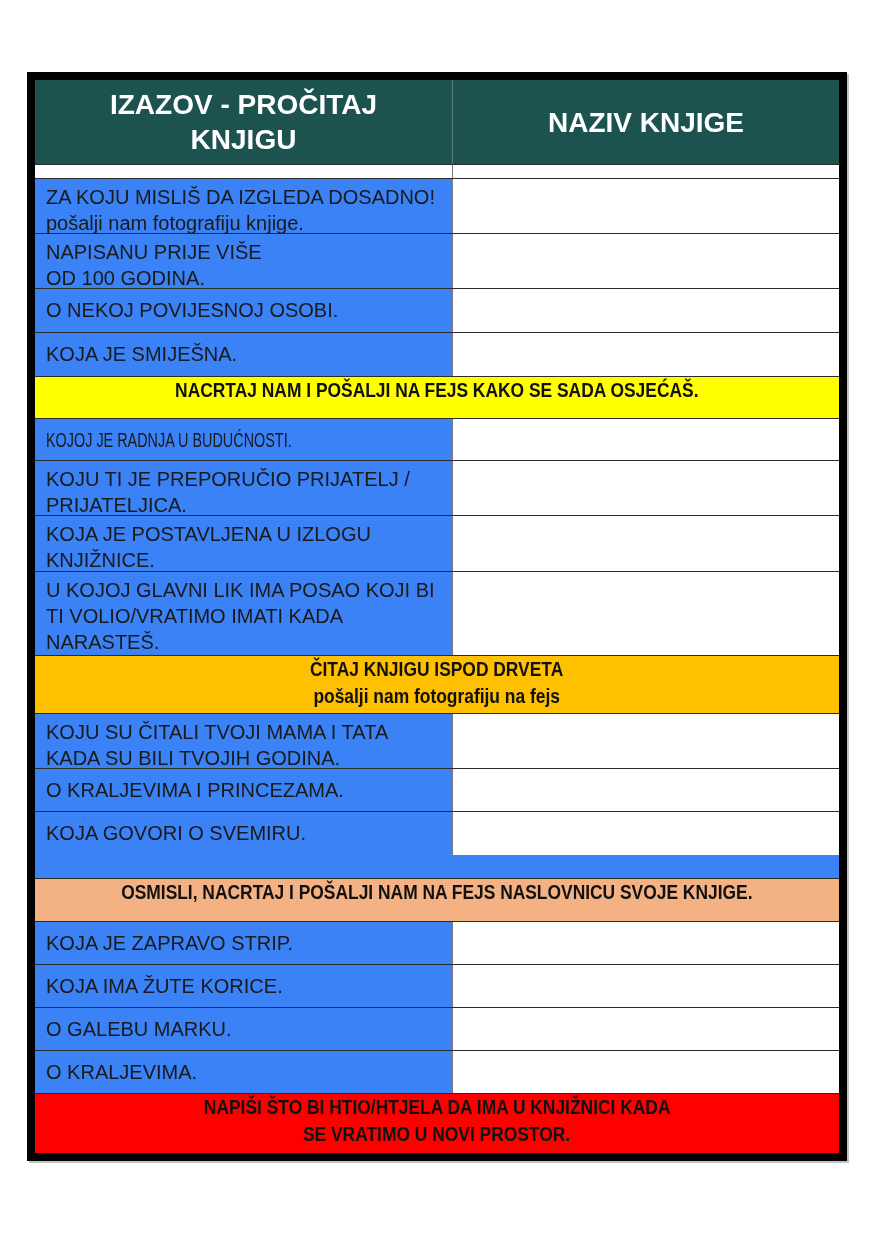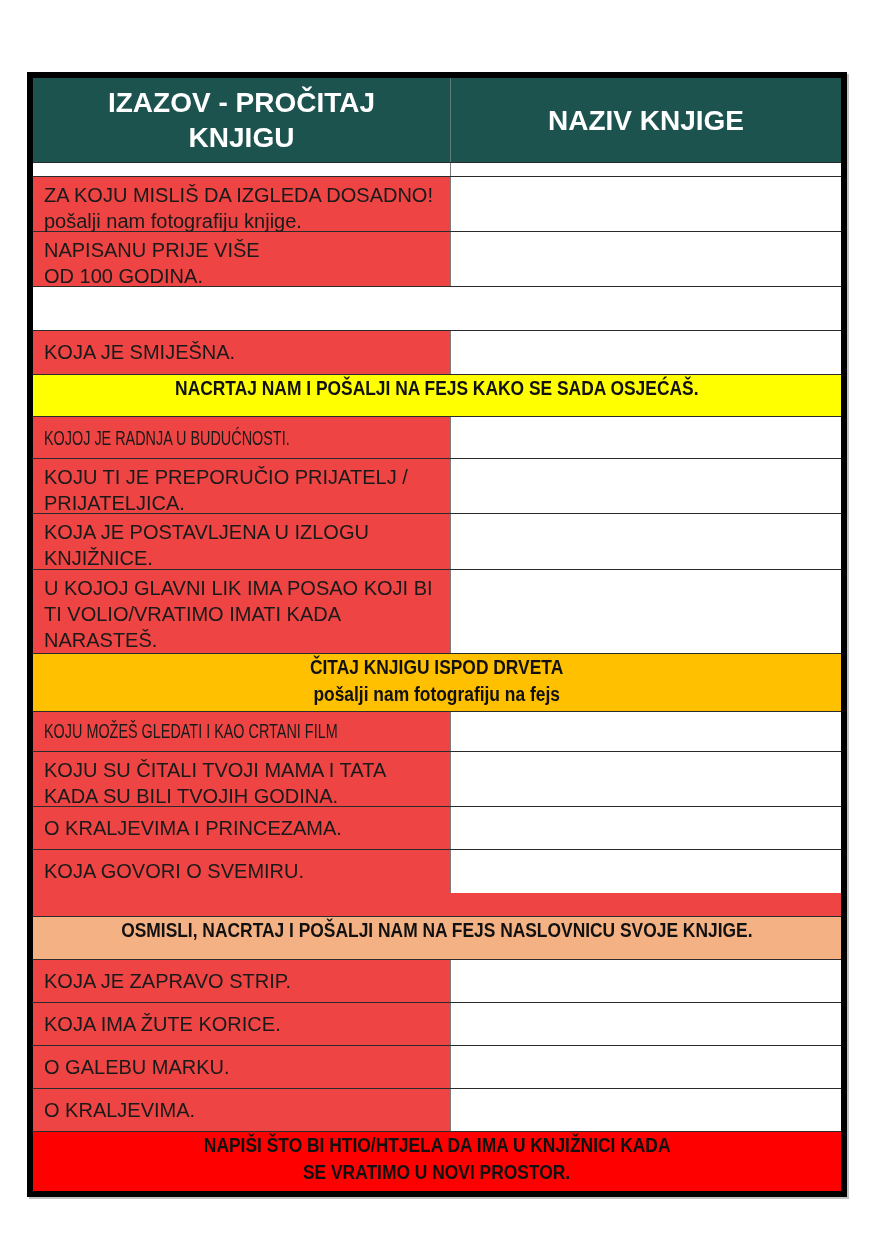--- a/index.html
+++ b/index.html
@@ -8,23 +8,23 @@
     width: 878px; height: 1241px;
     background: #ffffff;
     font-family: "Liberation Sans", sans-serif;
     color: #1a1a1a;
     overflow: hidden;
   }
   .doc-table {
     position: absolute;
     left: 27px; top: 72px;
     width: 820px;
-    border: 6px solid #000000;
+    border: 8px solid #000000;
     box-shadow: 2px 2px 0 rgba(120,120,120,.45);
-    background: #ef4444;
+    background: #3b82f6;
     box-sizing: border-box;
   }
   .row { display: flex; box-sizing: border-box; }
   .row + .row { border-top: 1px solid #2b2b2b; }
 
   
   .hdr-row { background: #1D534F; }
   .hdr-cell {
     display: flex; align-items: center; justify-content: center;
     text-align: center;
@@ -102,20 +102,23 @@
 
     <div class="row" style="height:55px">
       <div class="cell-l">
         <span class="ln">NAPISANU PRIJE VIŠE</span>
         <span class="ln">OD 100 GODINA.</span>
       </div>
       <div class="cell-r"></div>
     </div>
 
     <div class="row single" style="height:44px">
+      <div class="cell-l">
+        <span class="ln">O NEKOJ POVIJESNOJ OSOBI.</span>
+      </div>
       <div class="cell-r"></div>
     </div>
 
     <div class="row single" style="height:44px">
       <div class="cell-l">
         <span class="ln">KOJA JE SMIJEŠNA.</span>
       </div>
       <div class="cell-r"></div>
     </div>
 
@@ -153,26 +156,20 @@
         <span class="ln">NARASTEŠ.</span>
       </div>
       <div class="cell-r"></div>
     </div>
 
     <div class="row banner b-gold" style="height:58px">
       <span class="bl">ČITAJ KNJIGU ISPOD DRVETA</span>
       <span class="bl">pošalji nam fotografiju na fejs</span>
     </div>
 
-    <div class="row single cond" style="height:40px">
-      <div class="cell-l" style="padding-top:6px">
-        <span class="ln">KOJU MOŽEŠ GLEDATI I KAO CRTANI FILM</span>
-      </div>
-      <div class="cell-r"></div>
-    </div>
 
     <div class="row" style="height:55px">
       <div class="cell-l">
         <span class="ln">KOJU SU ČITALI TVOJI MAMA I TATA</span>
         <span class="ln">KADA SU BILI TVOJIH GODINA.</span>
       </div>
       <div class="cell-r"></div>
     </div>
 
     <div class="row single" style="height:43px">

